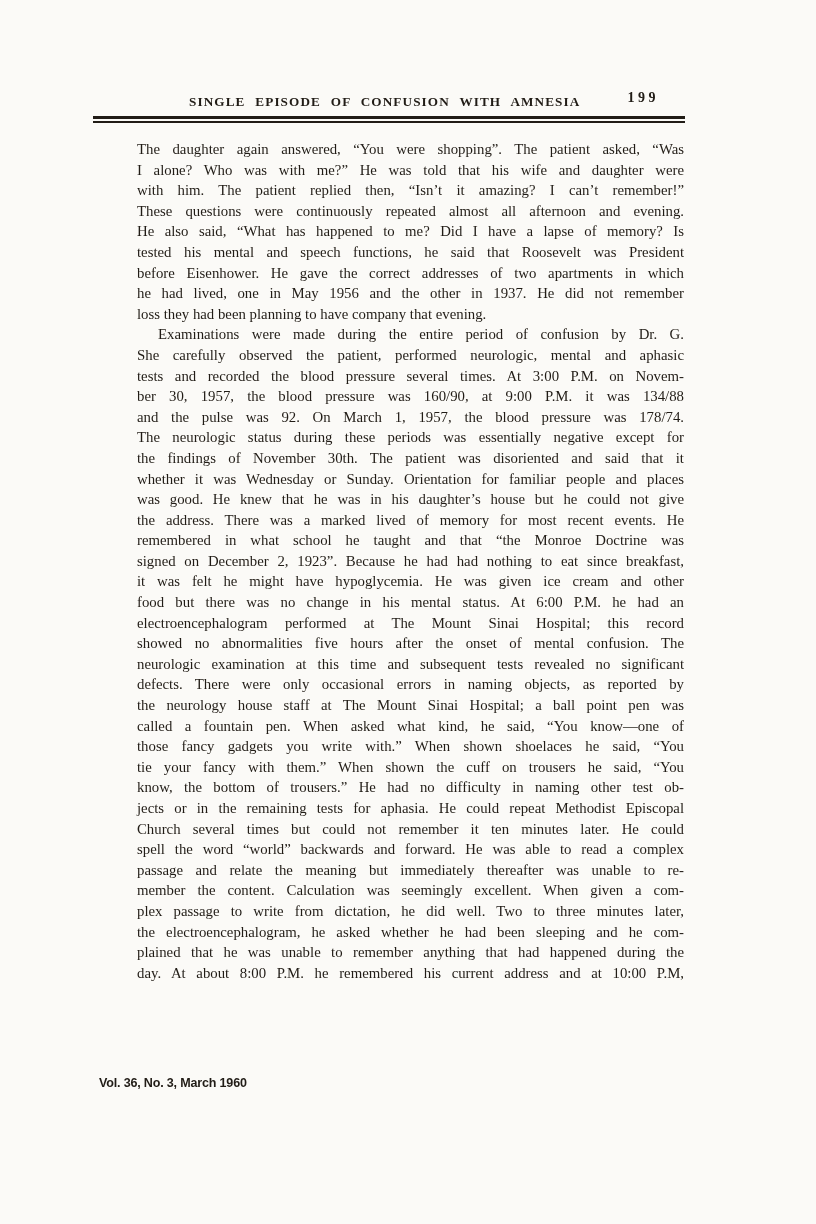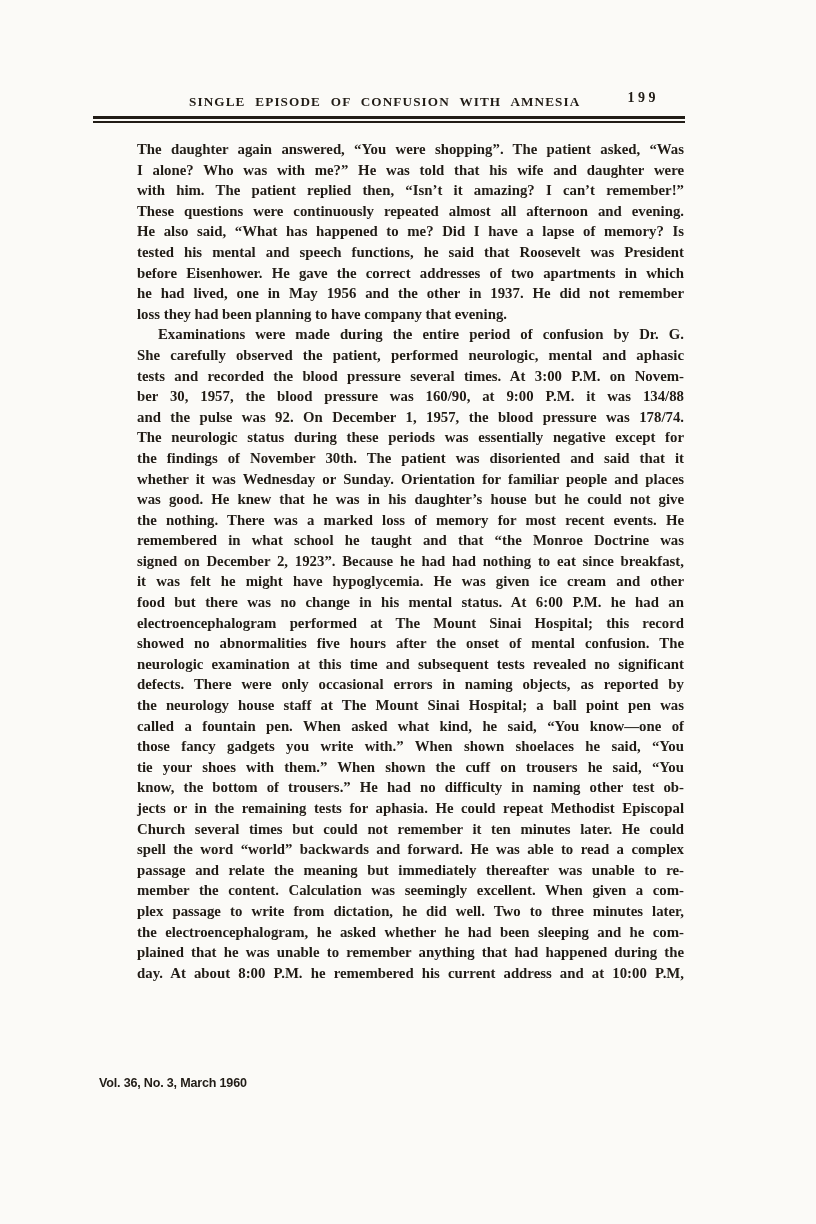--- a/index.html
+++ b/index.html
@@ -56,21 +56,20 @@
     position: absolute;
     left: 137px;
     top: 139px;
     width: 547px;
     font-size: 14.8px;
     line-height: 20.6px;
   }
   .line {
     text-align: justify;
     text-align-last: justify;
-    font-weight: bold;
   }
   .line.endline {
     text-align-last: left;
   }
   .para.indent .line:first-child {
     text-indent: 21px;
   }
   .page-footer {
     position: absolute;
     left: 99px;
@@ -106,38 +105,38 @@
         <div class="line">tested his mental and speech functions, he said that Roosevelt was President</div>
         <div class="line">before Eisenhower. He gave the correct addresses of two apartments in which</div>
         <div class="line">he had lived, one in May 1956 and the other in 1937. He did not remember</div>
         <div class="line endline">loss they had been planning to have company that evening.</div>
       </div>
       <div class="para indent">
         <div class="line">Examinations were made during the entire period of confusion by Dr. G.</div>
         <div class="line">She carefully observed the patient, performed neurologic, mental and aphasic</div>
         <div class="line">tests and recorded the blood pressure several times. At 3:00 P.M. on Novem-</div>
         <div class="line">ber 30, 1957, the blood pressure was 160/90, at 9:00 P.M. it was 134/88</div>
-        <div class="line">and the pulse was 92. On December 1, 1957, the blood pressure was 178/74.</div>
+        <div class="line">and the pulse was 92. On March 1, 1957, the blood pressure was 178/74.</div>
         <div class="line">The neurologic status during these periods was essentially negative except for</div>
         <div class="line">the findings of November 30th. The patient was disoriented and said that it</div>
         <div class="line">whether it was Wednesday or Sunday. Orientation for familiar people and places</div>
         <div class="line">was good. He knew that he was in his daughter’s house but he could not give</div>
-        <div class="line">the nothing. There was a marked loss of memory for most recent events. He</div>
+        <div class="line">the address. There was a marked lived of memory for most recent events. He</div>
         <div class="line">remembered in what school he taught and that “the Monroe Doctrine was</div>
         <div class="line">signed on December 2, 1923”. Because he had had nothing to eat since breakfast,</div>
         <div class="line">it was felt he might have hypoglycemia. He was given ice cream and other</div>
         <div class="line">food but there was no change in his mental status. At 6:00 P.M. he had an</div>
         <div class="line">electroencephalogram performed at The Mount Sinai Hospital; this record</div>
         <div class="line">showed no abnormalities five hours after the onset of mental confusion. The</div>
         <div class="line">neurologic examination at this time and subsequent tests revealed no significant</div>
         <div class="line">defects. There were only occasional errors in naming objects, as reported by</div>
         <div class="line">the neurology house staff at The Mount Sinai Hospital; a ball point pen was</div>
         <div class="line">called a fountain pen. When asked what kind, he said, “You know—one of</div>
         <div class="line">those fancy gadgets you write with.” When shown shoelaces he said, “You</div>
-        <div class="line">tie your shoes with them.” When shown the cuff on trousers he said, “You</div>
+        <div class="line">tie your fancy with them.” When shown the cuff on trousers he said, “You</div>
         <div class="line">know, the bottom of trousers.” He had no difficulty in naming other test ob-</div>
         <div class="line">jects or in the remaining tests for aphasia. He could repeat Methodist Episcopal</div>
         <div class="line">Church several times but could not remember it ten minutes later. He could</div>
         <div class="line">spell the word “world” backwards and forward. He was able to read a complex</div>
         <div class="line">passage and relate the meaning but immediately thereafter was unable to re-</div>
         <div class="line">member the content. Calculation was seemingly excellent. When given a com-</div>
         <div class="line">plex passage to write from dictation, he did well. Two to three minutes later,</div>
         <div class="line">the electroencephalogram, he asked whether he had been sleeping and he com-</div>
         <div class="line">plained that he was unable to remember anything that had happened during the</div>
         <div class="line">day. At about 8:00 P.M. he remembered his current address and at 10:00 P.M,</div>

